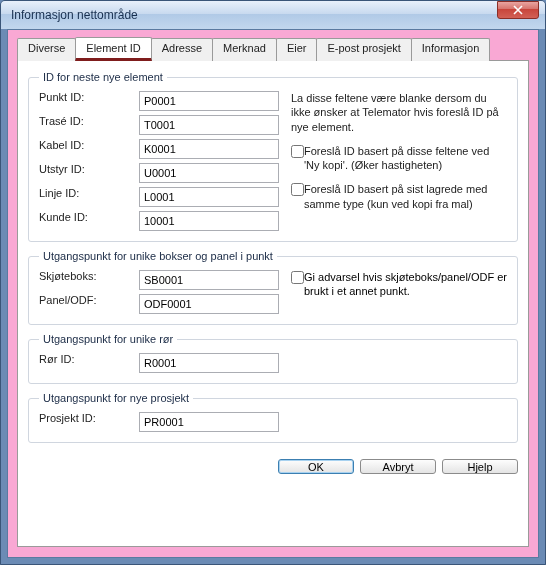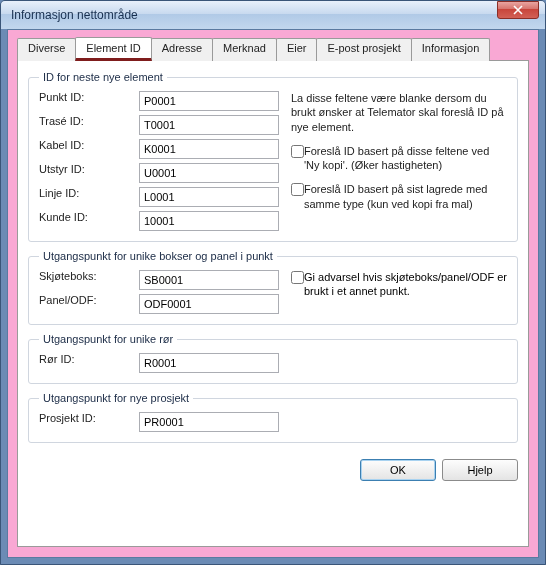--- a/index.html
+++ b/index.html
@@ -157,21 +157,21 @@
   .start-left { flex: 0 0 auto; }
   .start-right { flex: 1; }
   .buttons {
     display: flex;
     justify-content: flex-end;
     gap: 6px;
     margin-top: 8px;
   }
   button.dlg {
     min-width: 76px;
-    height: 22px;
+    height: 15px;
     border: 1px solid #8b8b8b;
     border-radius: 3px;
     background: linear-gradient(to bottom, #fdfdfd, #e4e4e4);
     font-family: inherit;
     font-size: 11px;
     cursor: pointer;
   }
   button.dlg.default {
     border: 1px solid #3c7fb1;
     box-shadow: 0 0 0 1px #a8d2f0 inset;
@@ -224,21 +224,21 @@
             <div class="row">
               <span class="label">Linje ID:</span>
               <input type="text" value="L0001" style="">
             </div>
             <div class="row">
               <span class="label">Kunde ID:</span>
               <input type="text" value="10001" style="">
             </div>
           </div>
           <div class="id-right">
-            <div class="note">La disse feltene være blanke dersom du brukt ønsker at Telemator skal foreslå ID på nye element.</div>
+            <div class="note">La disse feltene være blanke dersom du ikke ønsker at Telemator hvis foreslå ID på nye element.</div>
             <div class="chkrow">
               <input type="checkbox" style="">
               <span class="chklabel">Foreslå ID basert på disse feltene ved 'Ny kopi'. (Øker hastigheten)</span>
             </div>
             <div class="chkrow">
               <input type="checkbox" style="">
               <span class="chklabel">Foreslå ID basert på sist lagrede med samme type (kun ved kopi fra mal)</span>
             </div>
           </div>
         </div>
@@ -278,18 +278,19 @@
       <fieldset>
         <legend>Utgangspunkt for nye prosjekt</legend>
         <div class="row">
           <span class="label">Prosjekt ID:</span>
           <input type="text" value="PR0001" style="">
         </div>
       </fieldset>
 
       <div class="buttons">
         <button class="dlg default">OK</button>
+        <button class="dlg">Avbryt</button>
         <button class="dlg">Hjelp</button>
       </div>
 
     </div>
   </div>
 </div>
 
 </body></html>

